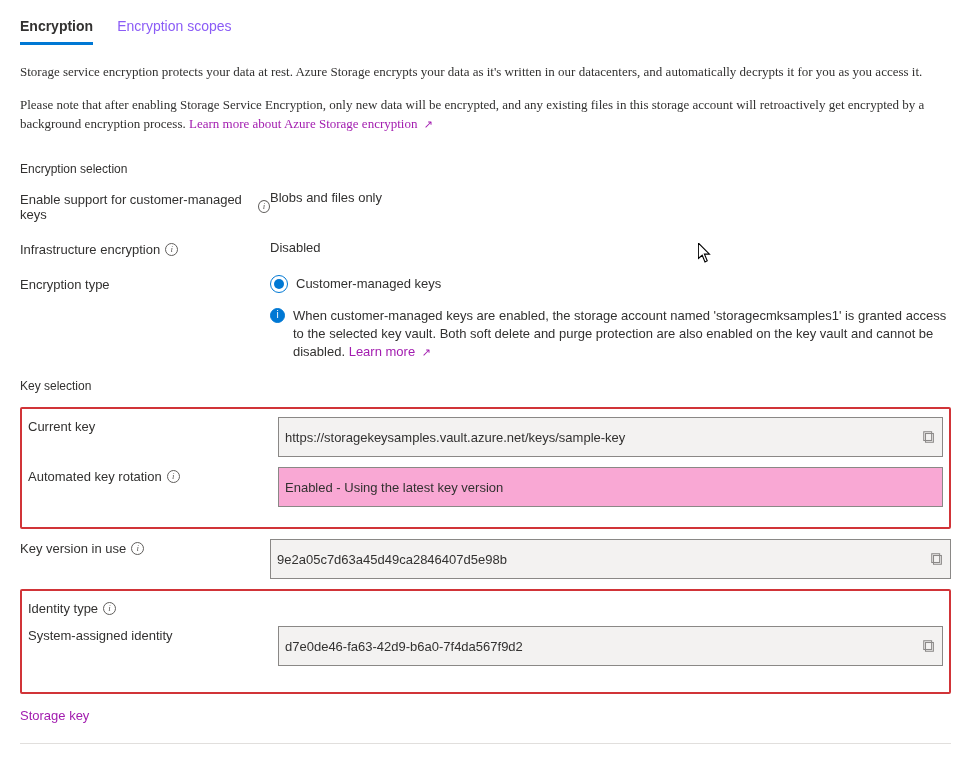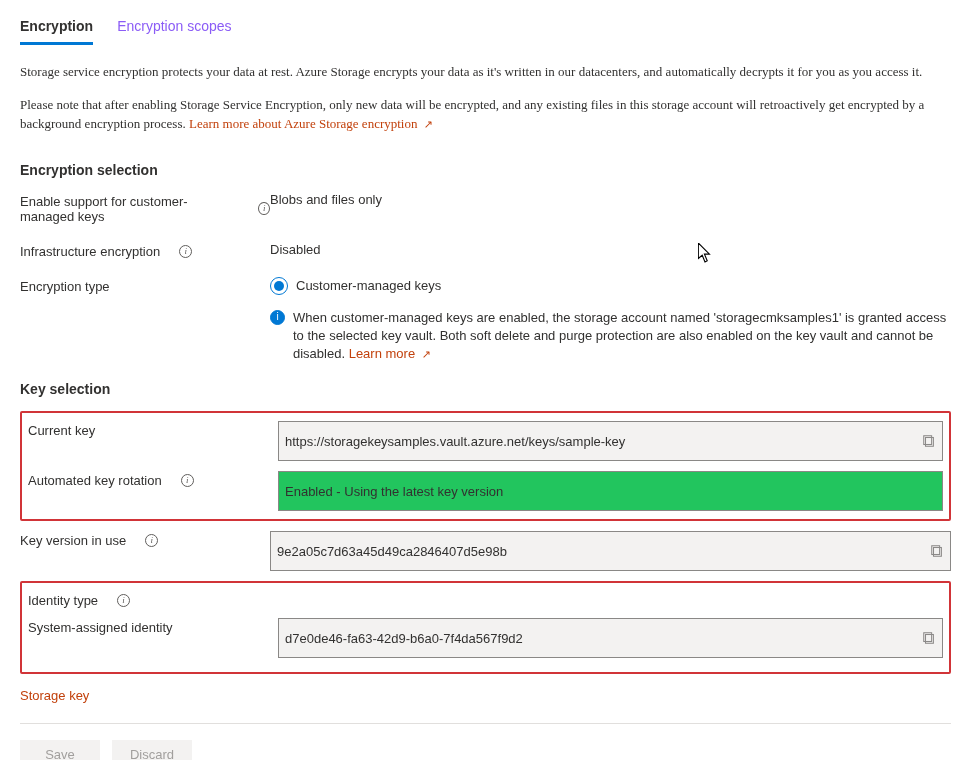--- a/index.html
+++ b/index.html
@@ -27,40 +27,40 @@
   .tab.active {
     font-weight: 600;
     border-bottom: 3px solid #0078d4;
     color: #323130;
   }
   .intro p {
     margin: 0 0 14px 0;
     line-height: 1.45;
     font-family: Liberation Serif, serif;
   }
-  .link { color: #c2410c; text-decoration: none; cursor: pointer; }
+  .link { color: #a21caf; text-decoration: none; cursor: pointer; }
   .link .ext { font-size: 11px; margin-left: 3px; }
   h3.section {
-    font-size: 14px;
-    font-weight: 700;
+    font-size: 12px;
+    font-weight: 400;
     margin: 28px 0 14px 0;
   }
   .row {
     display: flex;
     align-items: flex-start;
     margin-bottom: 18px;
   }
   .row.tight { margin-bottom: 10px; }
   .label-col {
     width: 250px;
     flex-shrink: 0;
     padding-top: 2px;
     display: flex;
     align-items: center;
-    gap: 19px;
+    gap: 5px;
     color: #323130;
   }
   .val-col {
     flex: 1;
     display: flex;
     align-items: center;
     gap: 8px;
     color: #323130;
   }
   .info-icon {
@@ -104,34 +104,34 @@
     display: flex;
     gap: 8px;
     align-items: flex-start;
     margin-top: 4px;
     line-height: 1.4;
   }
   .info-note .info-icon.filled { margin-top: 1px; flex-shrink:0; }
   .highlight-box {
     border: 2px solid #d13438;
     border-radius: 2px;
-    padding: 8px 6px 4px 6px;
+    padding: 8px 6px 16px 6px;
     margin-bottom: 10px;
   }
   .field-box {
     flex: 1;
     display: flex;
     align-items: center;
     border: 1px solid #8a8886;
     background: #f3f2f1;
     height: 40px;
     padding: 0 6px;
     font-size: 13px;
   }
-  .field-box.white { background: #22c55e; }
+  .field-box.white { background: #f9a8d4; }
   .field-box .text { flex: 1; white-space: nowrap; overflow: hidden; }
   .copy-icon {
     width: 14px; height: 14px;
     cursor: pointer;
     opacity: 0.7;
   }
   .copy-icon svg { width: 14px; height: 14px; }
   hr.sep {
     border: none;
     border-top: 1px solid #e1dfdd;

